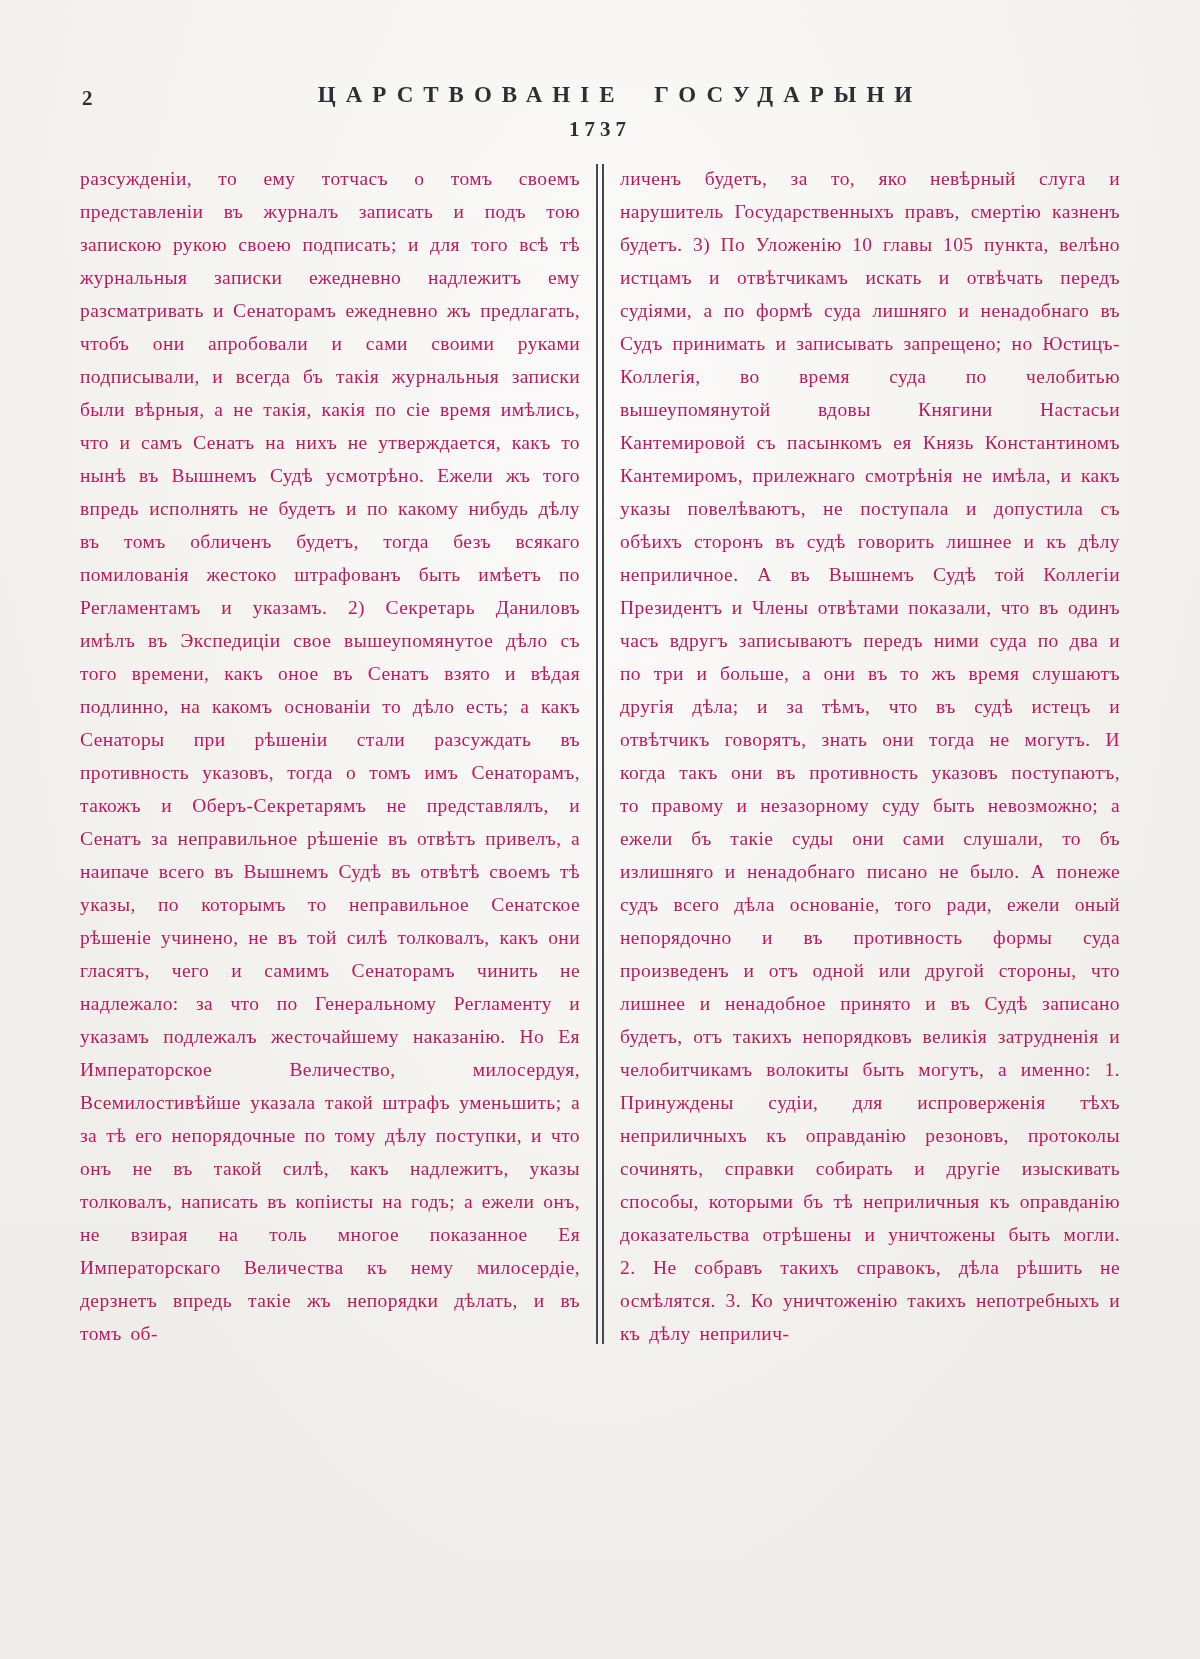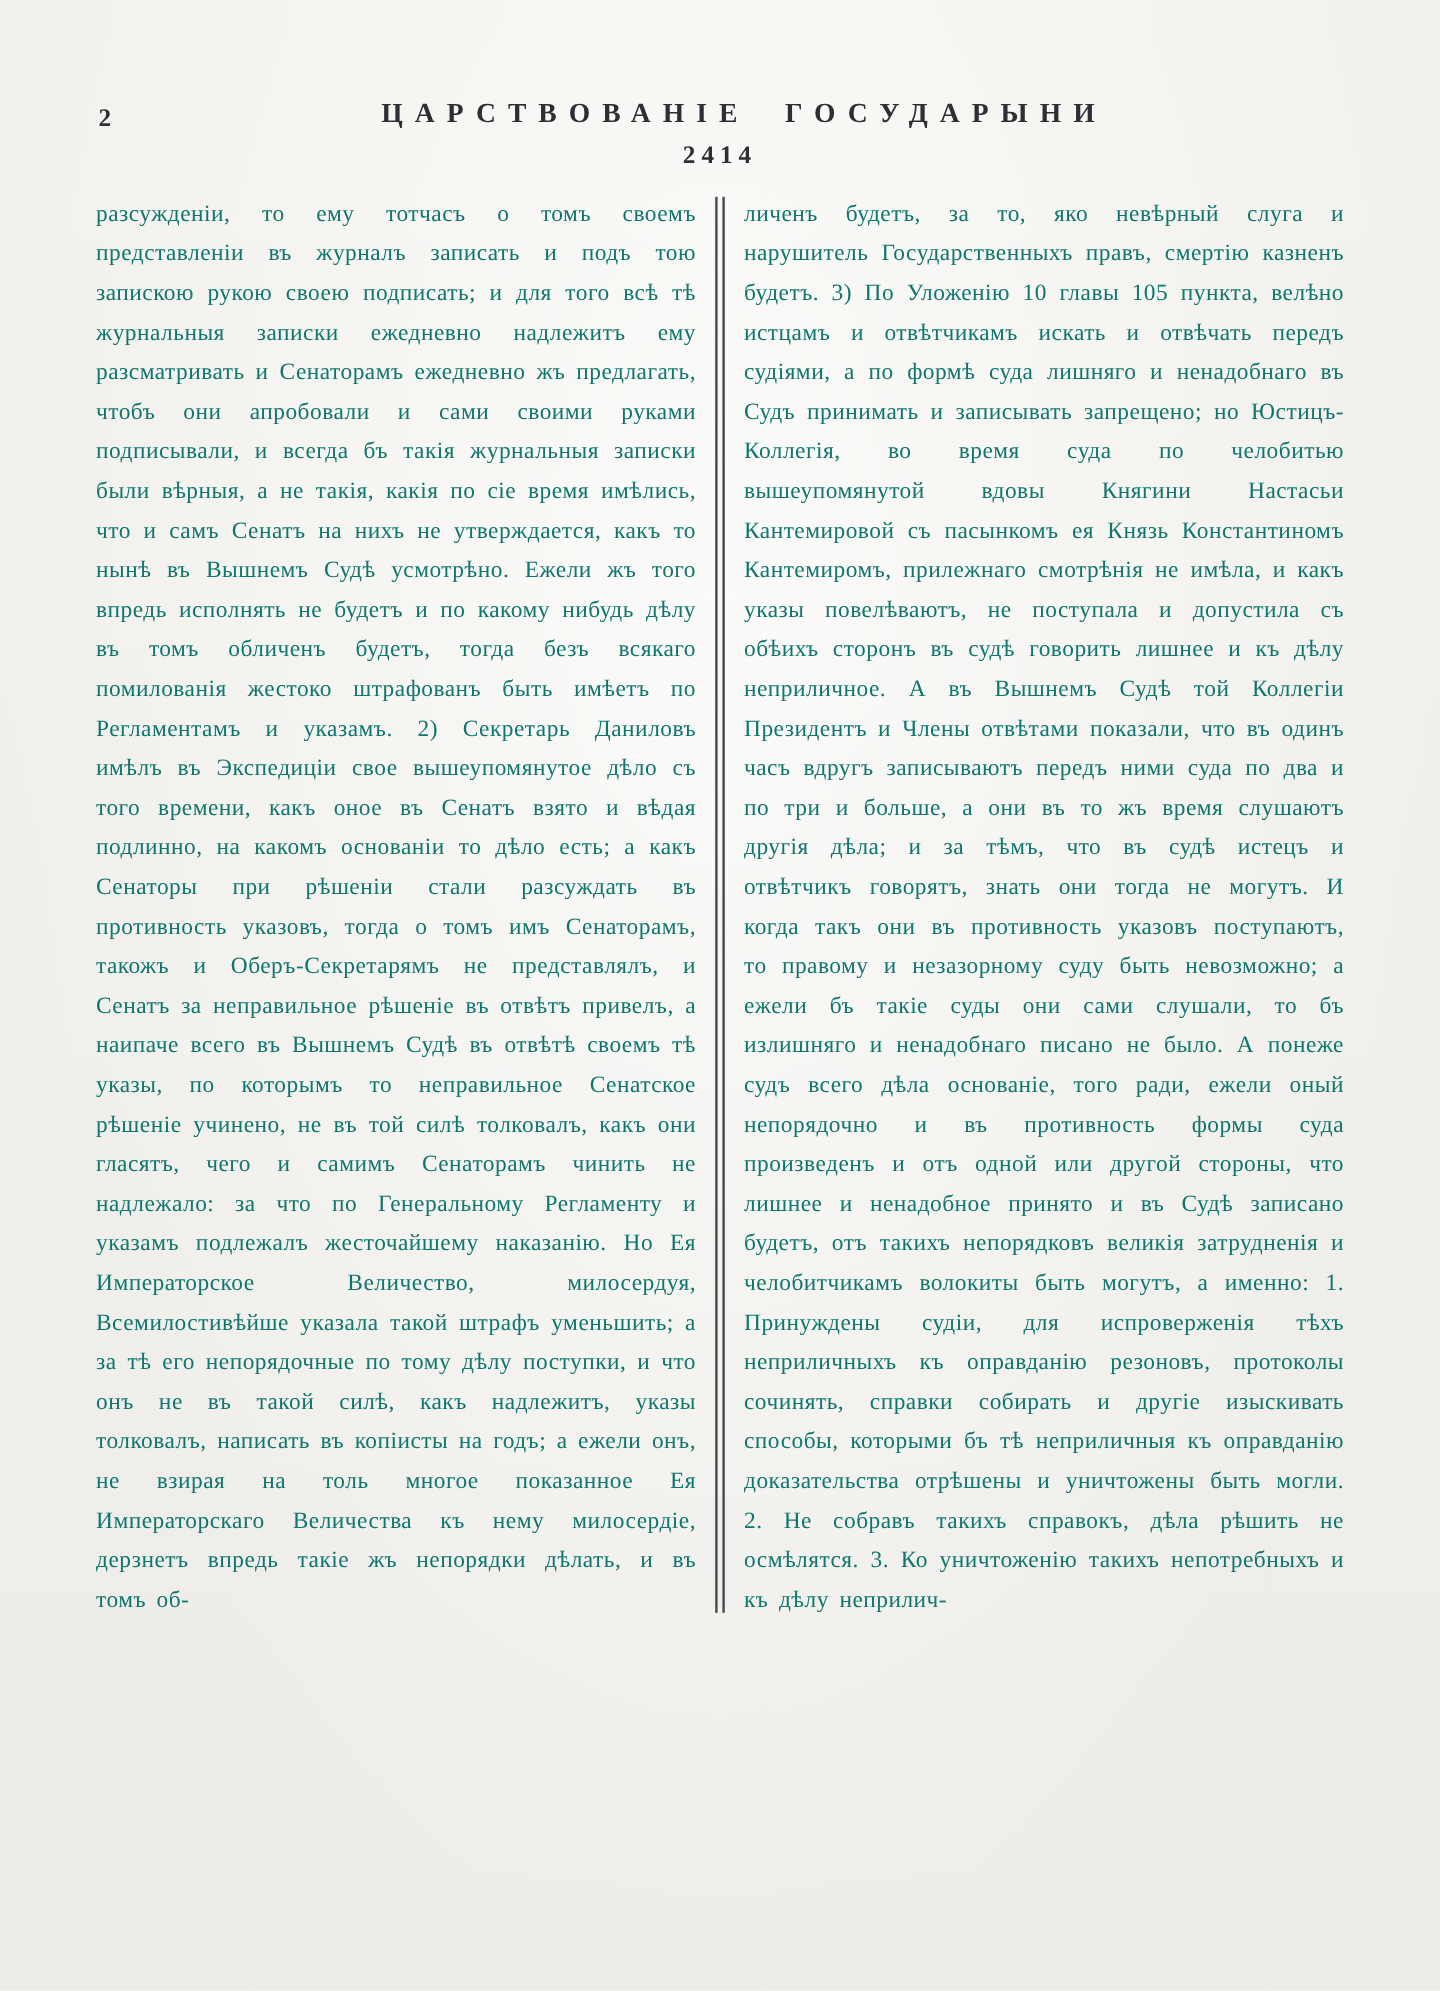--- a/index.html
+++ b/index.html
@@ -61,39 +61,39 @@
     padding: 0 80px;
     margin-top: 20px;
   }
   .col {
     flex: 1 1 0;
     font-size: 19.5px;
     line-height: 33px;
     text-align: justify;
     letter-spacing: 0.4px;
     word-spacing: 3.5px;
-    color: #0f766e;
+    color: #be185d;
   }
   .column-divider {
     flex: 0 0 auto;
     width: 4px;
     margin: 2px 16px 6px 16px;
     border-left: 2px solid #47484f;
     border-right: 2px solid #47484f;
   }
 </style>
 </head>
 <body>
 
 <div class="page">
 
   <div class="header">
     <span class="page-number">2</span>
     <div class="running-title">ЦАРСТВОВАНІЕ ГОСУДАРЫНИ</div>
-    <div class="year-heading">2414</div>
+    <div class="year-heading">1737</div>
   </div>
 
   <div class="columns">
     <div class="col">разсужденіи, то ему тотчасъ о томъ своемъ представленіи въ журналъ записать и подъ тою запискою рукою своею подписать; и для того всѣ тѣ журнальныя записки ежедневно надлежитъ ему разсматривать и Сенаторамъ ежедневно жъ предлагать, чтобъ они апробовали и сами своими руками подписывали, и всегда бъ такія журнальныя записки были вѣрныя, а не такія, какія по сіе время имѣлись, что и самъ Сенатъ на нихъ не утверждается, какъ то нынѣ въ Вышнемъ Судѣ усмотрѣно. Ежели жъ того впредь исполнять не будетъ и по какому нибудь дѣлу въ томъ обличенъ будетъ, тогда безъ всякаго помилованія жестоко штрафованъ быть имѣетъ по Регламентамъ и указамъ. 2) Секретарь Даниловъ имѣлъ въ Экспедиціи свое вышеупомянутое дѣло съ того времени, какъ оное въ Сенатъ взято и вѣдая подлинно, на какомъ основаніи то дѣло есть; а какъ Сенаторы при рѣшеніи стали разсуждать въ противность указовъ, тогда о томъ имъ Сенаторамъ, такожъ и Оберъ-Секретарямъ не представлялъ, и Сенатъ за неправильное рѣшеніе въ отвѣтъ привелъ, а наипаче всего въ Вышнемъ Судѣ въ отвѣтѣ своемъ тѣ указы, по которымъ то неправильное Сенатское рѣшеніе учинено, не въ той силѣ толковалъ, какъ они гласятъ, чего и самимъ Сенаторамъ чинить не надлежало: за что по Генеральному Регламенту и указамъ подлежалъ жесточайшему наказанію. Но Ея Императорское Величество, милосердуя, Всемилостивѣйше указала такой штрафъ уменьшить; а за тѣ его непорядочные по тому дѣлу поступки, и что онъ не въ такой силѣ, какъ надлежитъ, указы толковалъ, написать въ копіисты на годъ; а ежели онъ, не взирая на толь многое показанное Ея Императорскаго Величества къ нему милосердіе, дерзнетъ впредь такіе жъ непорядки дѣлать, и въ томъ об-</div>
     <div class="column-divider"></div>
     <div class="col">личенъ будетъ, за то, яко невѣрный слуга и нарушитель Государственныхъ правъ, смертію казненъ будетъ. 3) По Уложенію 10 главы 105 пункта, велѣно истцамъ и отвѣтчикамъ искать и отвѣчать передъ судіями, а по формѣ суда лишняго и ненадобнаго въ Судъ принимать и записывать запрещено; но Юстицъ-Коллегія, во время суда по челобитью вышеупомянутой вдовы Княгини Настасьи Кантемировой съ пасынкомъ ея Князь Константиномъ Кантемиромъ, прилежнаго смотрѣнія не имѣла, и какъ указы повелѣваютъ, не поступала и допустила съ обѣихъ сторонъ въ судѣ говорить лишнее и къ дѣлу неприличное. А въ Вышнемъ Судѣ той Коллегіи Президентъ и Члены отвѣтами показали, что въ одинъ часъ вдругъ записываютъ передъ ними суда по два и по три и больше, а они въ то жъ время слушаютъ другія дѣла; и за тѣмъ, что въ судѣ истецъ и отвѣтчикъ говорятъ, знать они тогда не могутъ. И когда такъ они въ противность указовъ поступаютъ, то правому и незазорному суду быть невозможно; а ежели бъ такіе суды они сами слушали, то бъ излишняго и ненадобнаго писано не было. А понеже судъ всего дѣла основаніе, того ради, ежели оный непорядочно и въ противность формы суда произведенъ и отъ одной или другой стороны, что лишнее и ненадобное принято и въ Судѣ записано будетъ, отъ такихъ непорядковъ великія затрудненія и челобитчикамъ волокиты быть могутъ, а именно: 1. Принуждены судіи, для испроверженія тѣхъ неприличныхъ къ оправданію резоновъ, протоколы сочинять, справки собирать и другіе изыскивать способы, которыми бъ тѣ неприличныя къ оправданію доказательства отрѣшены и уничтожены быть могли. 2. Не собравъ такихъ справокъ, дѣла рѣшить не осмѣлятся. 3. Ко уничтоженію такихъ непотребныхъ и къ дѣлу неприлич-</div>
   </div>
 
 </div>
 

